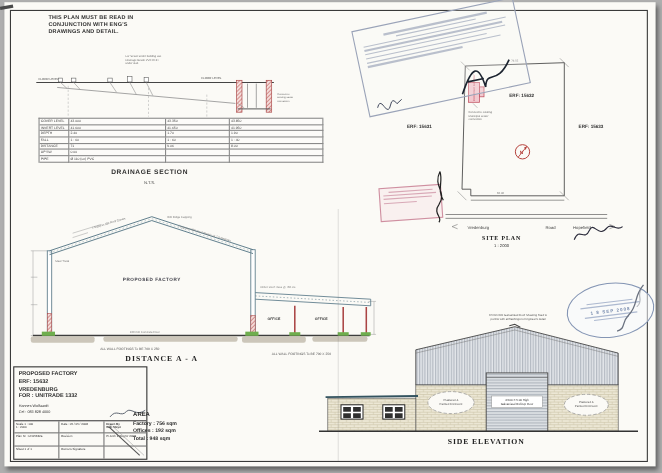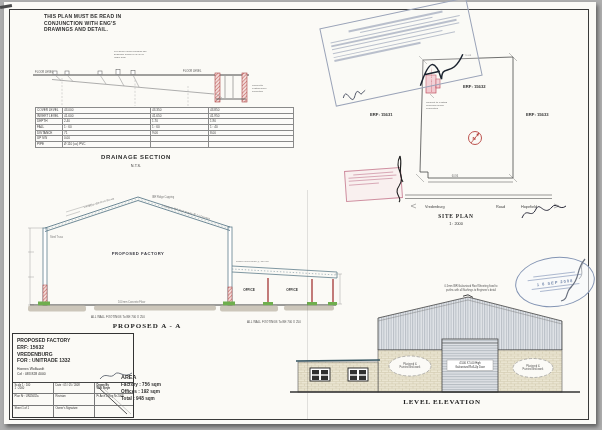--- a/index.html
+++ b/index.html
@@ -245,21 +245,21 @@
     <text x="140" y="14" font-size="2.6" fill="#777" transform="rotate(16 140 14)">Longspan IBR Roof Sheets @ 7.5 Degrees</text>
     <text x="28" y="46" font-size="2.6" fill="#777">Steel Truss</text>
     <text x="96" y="110.6" font-size="2.6" fill="#777">100 mm Concrete Floor</text>
     <text x="214" y="70" font-size="2.5" fill="#777">Timber Roof Truss @ 760 crs</text>
     <text x="116" y="63" text-anchor="middle" font-size="4.2" font-weight="bold" letter-spacing="0.5" fill="#3a3a44">PROPOSED FACTORY</text>
     <text x="227" y="99" text-anchor="middle" font-size="3.2" font-weight="bold" fill="#333">OFFICE</text>
     <text x="270" y="99" text-anchor="middle" font-size="3.2" font-weight="bold" fill="#333">OFFICE</text>
     <text x="96" y="126" text-anchor="middle" font-size="3" fill="#555">ALL WALL FOOTINGS To BE 700 X 250</text>
     <text x="252" y="131" text-anchor="middle" font-size="3" fill="#555">ALL WALL FOOTINGS To BE 700 X 250</text>
   </svg>
-  <div class="abs section-title">PROPOSED  A - A</div>
+  <div class="abs section-title">DISTANCE  A - A</div>
 
   
   <svg class="abs" style="left:360px;top:50px" width="235" height="180" viewBox="0 0 235 180">
 
     <g stroke="#4a4a4a" stroke-width="0.8" fill="none">
       <polyline points="63,10 153,7 153,128 68,128 68,122 60,122 63,10"></polyline>
       <line x1="68" y1="132" x2="153" y2="132" stroke-width="0.5"></line>
     </g>
     <g stroke="#666" stroke-width="0.4">
       <line x1="59" y1="6" x2="67" y2="14"></line>
@@ -346,21 +346,21 @@
 
     <ellipse cx="125" cy="86" rx="21" ry="10" fill="#fbfaf6" stroke="#999" stroke-width="0.7" stroke-dasharray="3,1.8"></ellipse>
     <text x="125" y="84.6" text-anchor="middle" font-size="2.6" fill="#555">Plastered &amp;</text>
     <text x="125" y="88.2" text-anchor="middle" font-size="2.6" fill="#555">Painted Brickwork</text>
     <ellipse cx="248" cy="88" rx="20" ry="9.5" fill="#fbfaf6" stroke="#999" stroke-width="0.7" stroke-dasharray="3,1.8"></ellipse>
     <text x="248" y="86.6" text-anchor="middle" font-size="2.6" fill="#555">Plastered &amp;</text>
     <text x="248" y="90.2" text-anchor="middle" font-size="2.6" fill="#555">Painted Brickwork</text>
 
     <line x1="5" y1="112" x2="295" y2="112" stroke="#333" stroke-width="1.5"></line>
   </svg>
-  <div class="abs elev-title">LEVEL ELEVATION</div>
+  <div class="abs elev-title">SIDE ELEVATION</div>
 
   
   <div class="abs stampA">
     <div class="barA" style="width:96px;margin-left:20px"></div>
     <div class="barA" style="width:74px;margin-left:31px"></div>
     <div class="barA" style="width:132px"></div>
     <div class="barA" style="width:128px"></div>
     <div class="barA" style="width:130px"></div>
     <div class="barA" style="width:112px"></div>
     <div class="barA" style="width:124px"></div>

